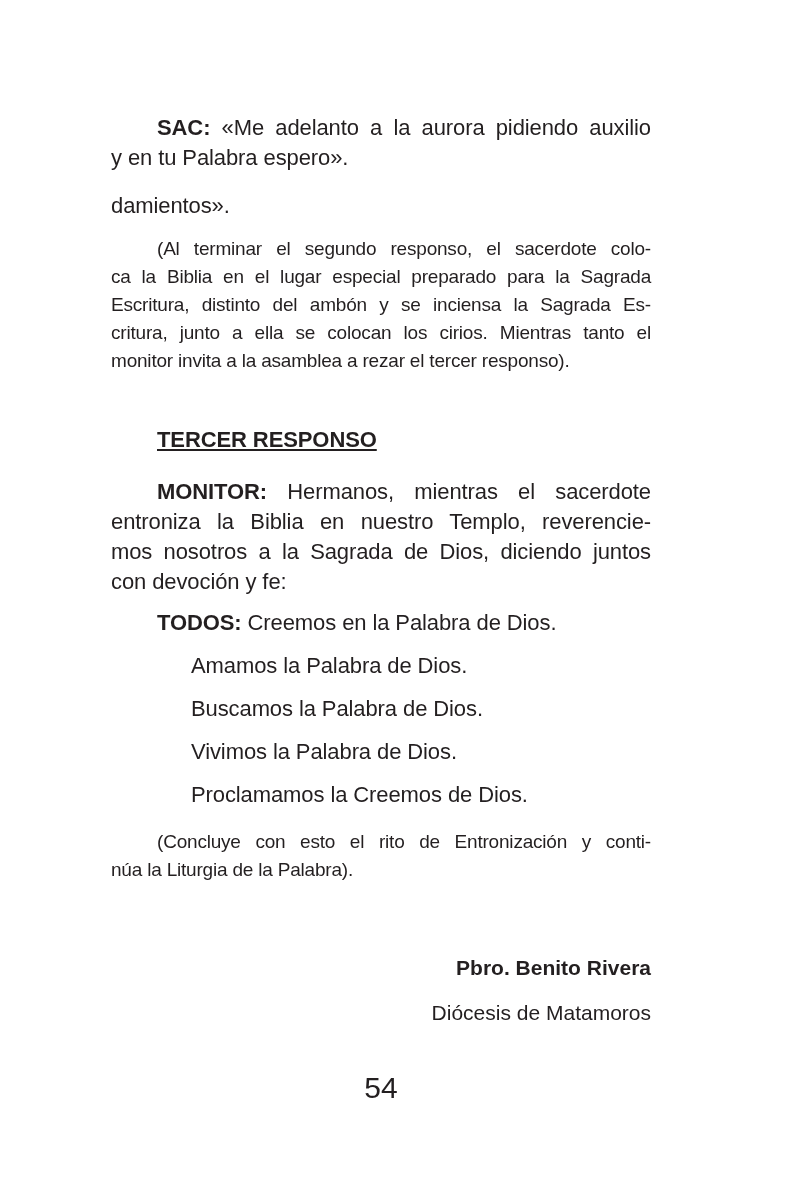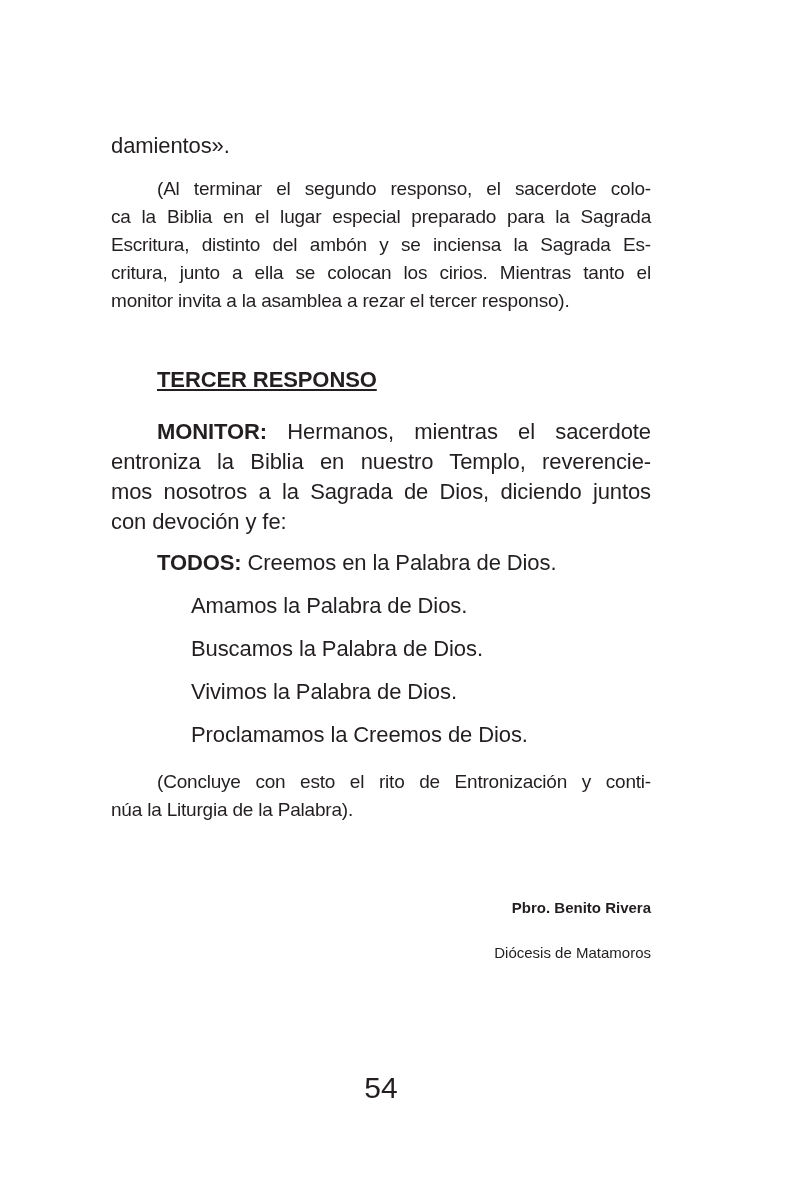--- a/index.html
+++ b/index.html
@@ -56,40 +56,44 @@
   
   [data-name="todos-paragraph"]        { margin-top: 18px; }
   [data-name="rubric-entronization"]   { margin-top: 14px; }
   [data-name="heading-tercer-responso"]{ margin-top: 50px; }
   [data-name="monitor-paragraph"]      { margin-top: 22px; }
   [data-name="creed-paragraph"]        { margin-top: 2px;  }
   [data-name="rubric-conclusion"]      { margin-top: 16px; }
   [data-name="signature"]              { margin-top: 69px; }
   .signature {
     text-align: right;
-    font-size: 15px;
+    font-size: 21px;
     line-height: 30px;
   }
   .sig-name { font-weight: bold; }
   .sig-diocese { margin-top: 15px; }
   .pagenum {
     position: absolute;
     left: 111px;
     top: 1073px;
     width: 540px;
     text-align: center;
     font-size: 30px;
     line-height: 30px;
   }
 </style>
 </head>
 <body>
 
 <div class="page" data-name="document-page">
   <div class="column" id="content" data-name="page-content">
+      <div class="para block body" data-name="sac-paragraph">
+        <div class="line just ind1" data-name="text-line"><span class="label" data-name="speaker-label">SAC:</span> «Me adelanto a la aurora pidiendo auxilio</div>
+        <div class="line" data-name="text-line">y en tu Palabra espero».</div>
+      </div>
       <div class="para block body" data-name="todos-paragraph">
         <div class="line" data-name="text-line">damientos».</div>
       </div>
       <div class="para block paren" data-name="rubric-entronization">
         <div class="line just ind1" data-name="text-line">(Al terminar el segundo responso, el sacerdote colo-</div>
         <div class="line just" data-name="text-line">ca la Biblia en el lugar especial preparado para la Sagrada</div>
         <div class="line just" data-name="text-line">Escritura, distinto del ambón y se inciensa la Sagrada Es-</div>
         <div class="line just" data-name="text-line">critura, junto a ella se colocan los cirios.  Mientras tanto el</div>
         <div class="line" data-name="text-line">monitor invita a la asamblea a rezar el tercer responso).</div>
       </div>

